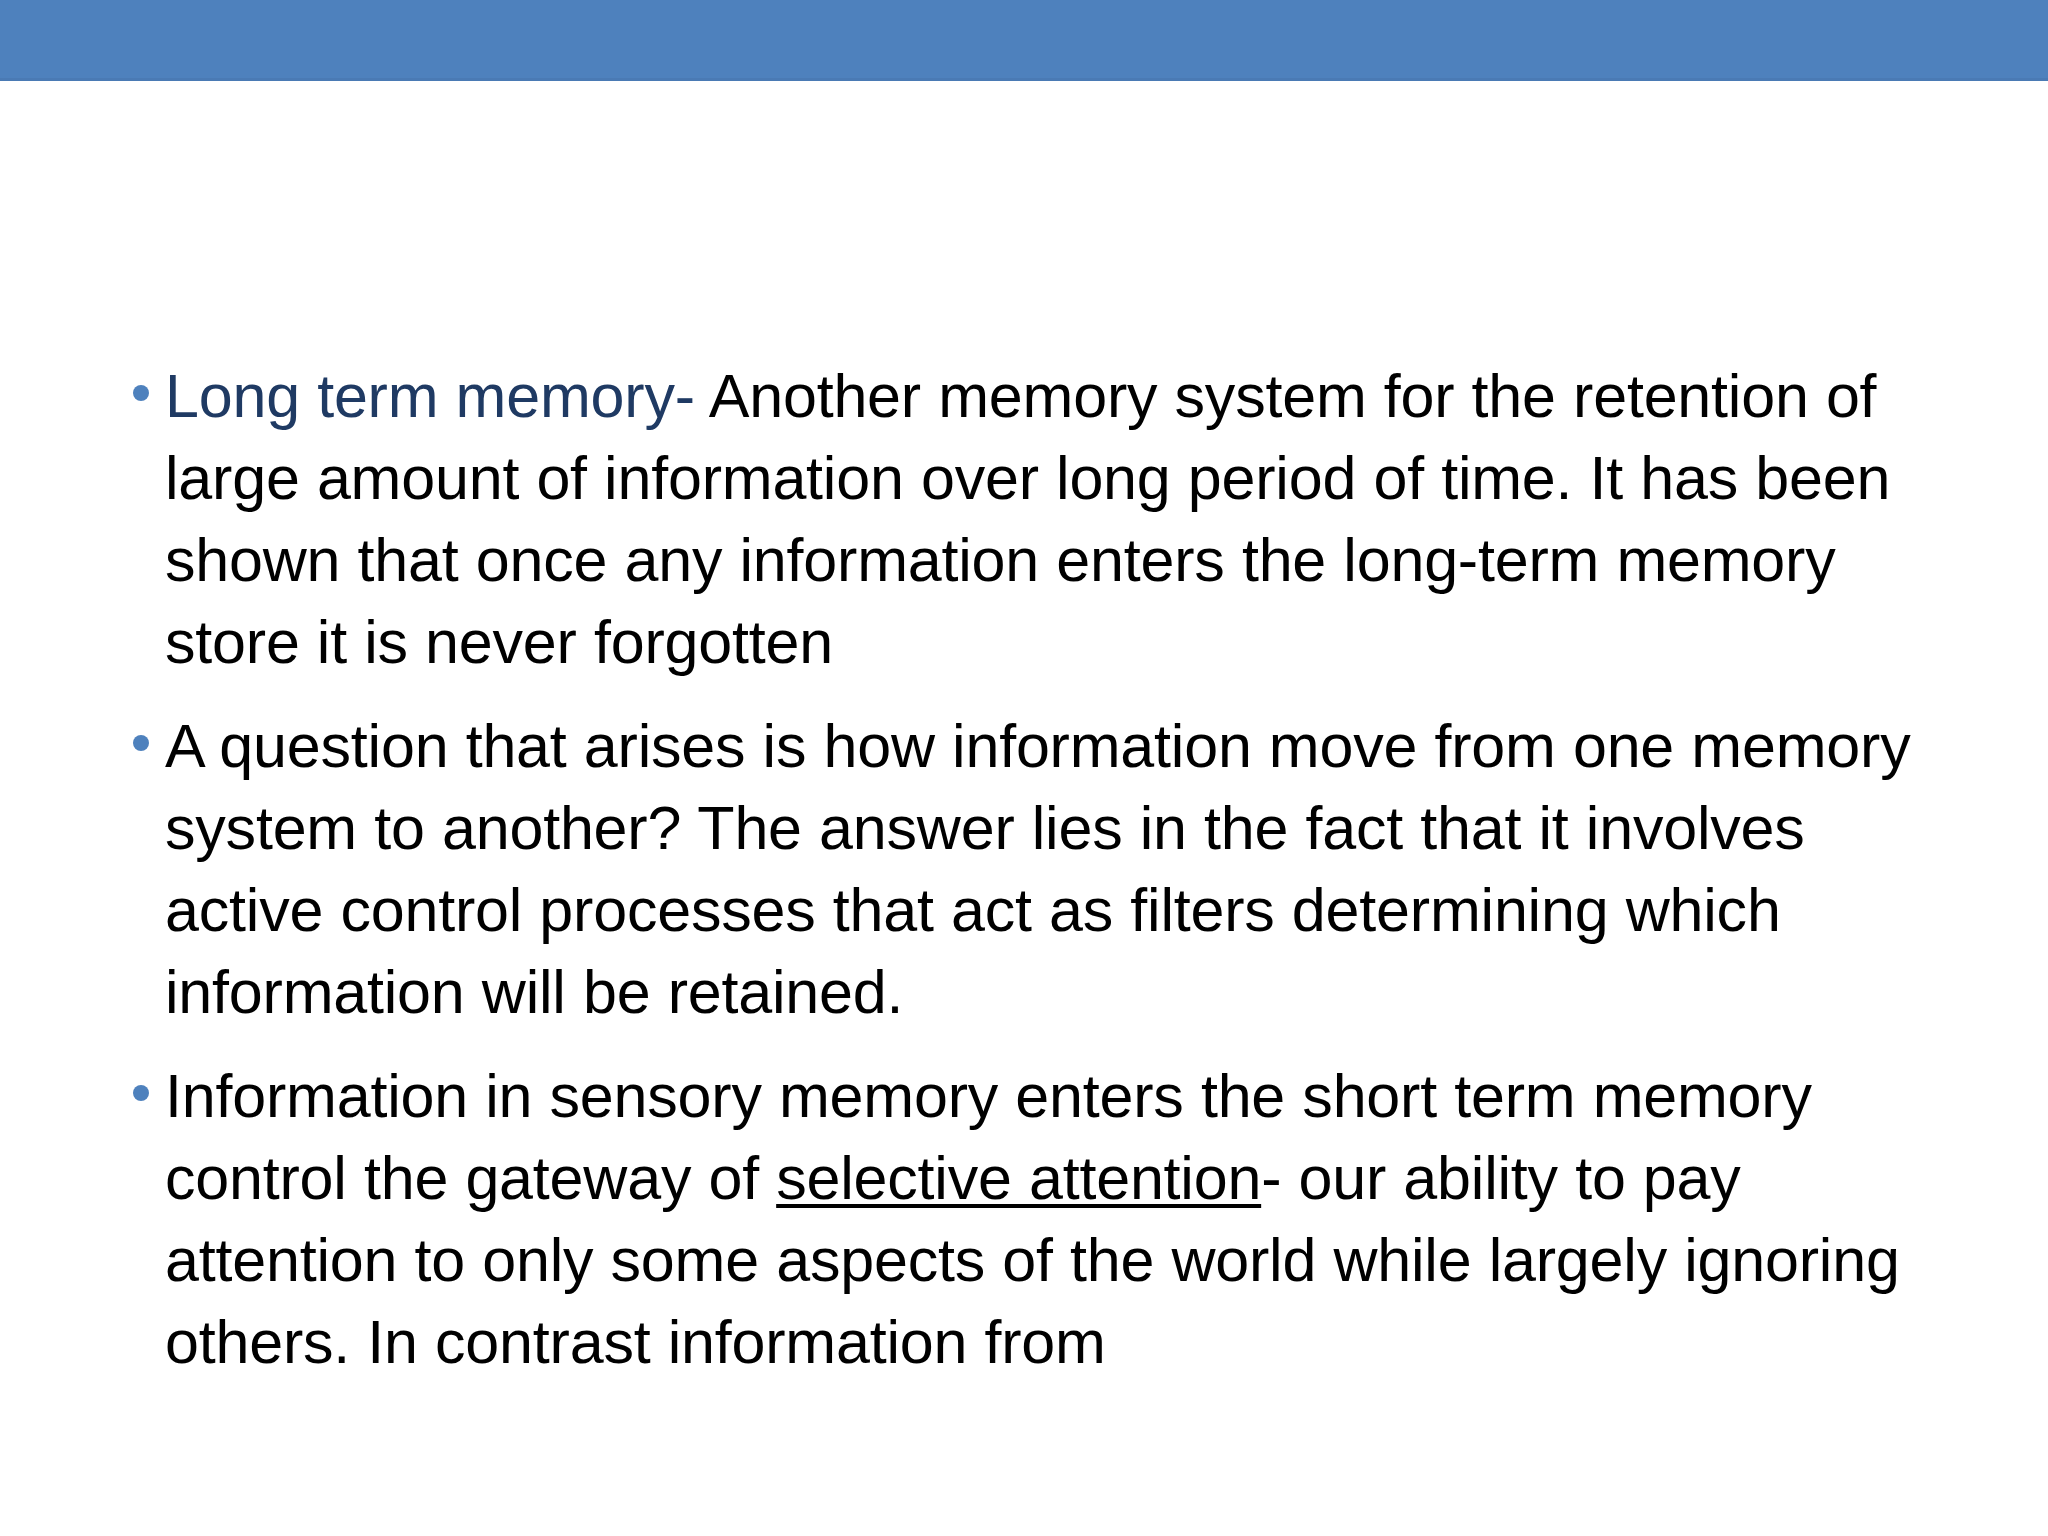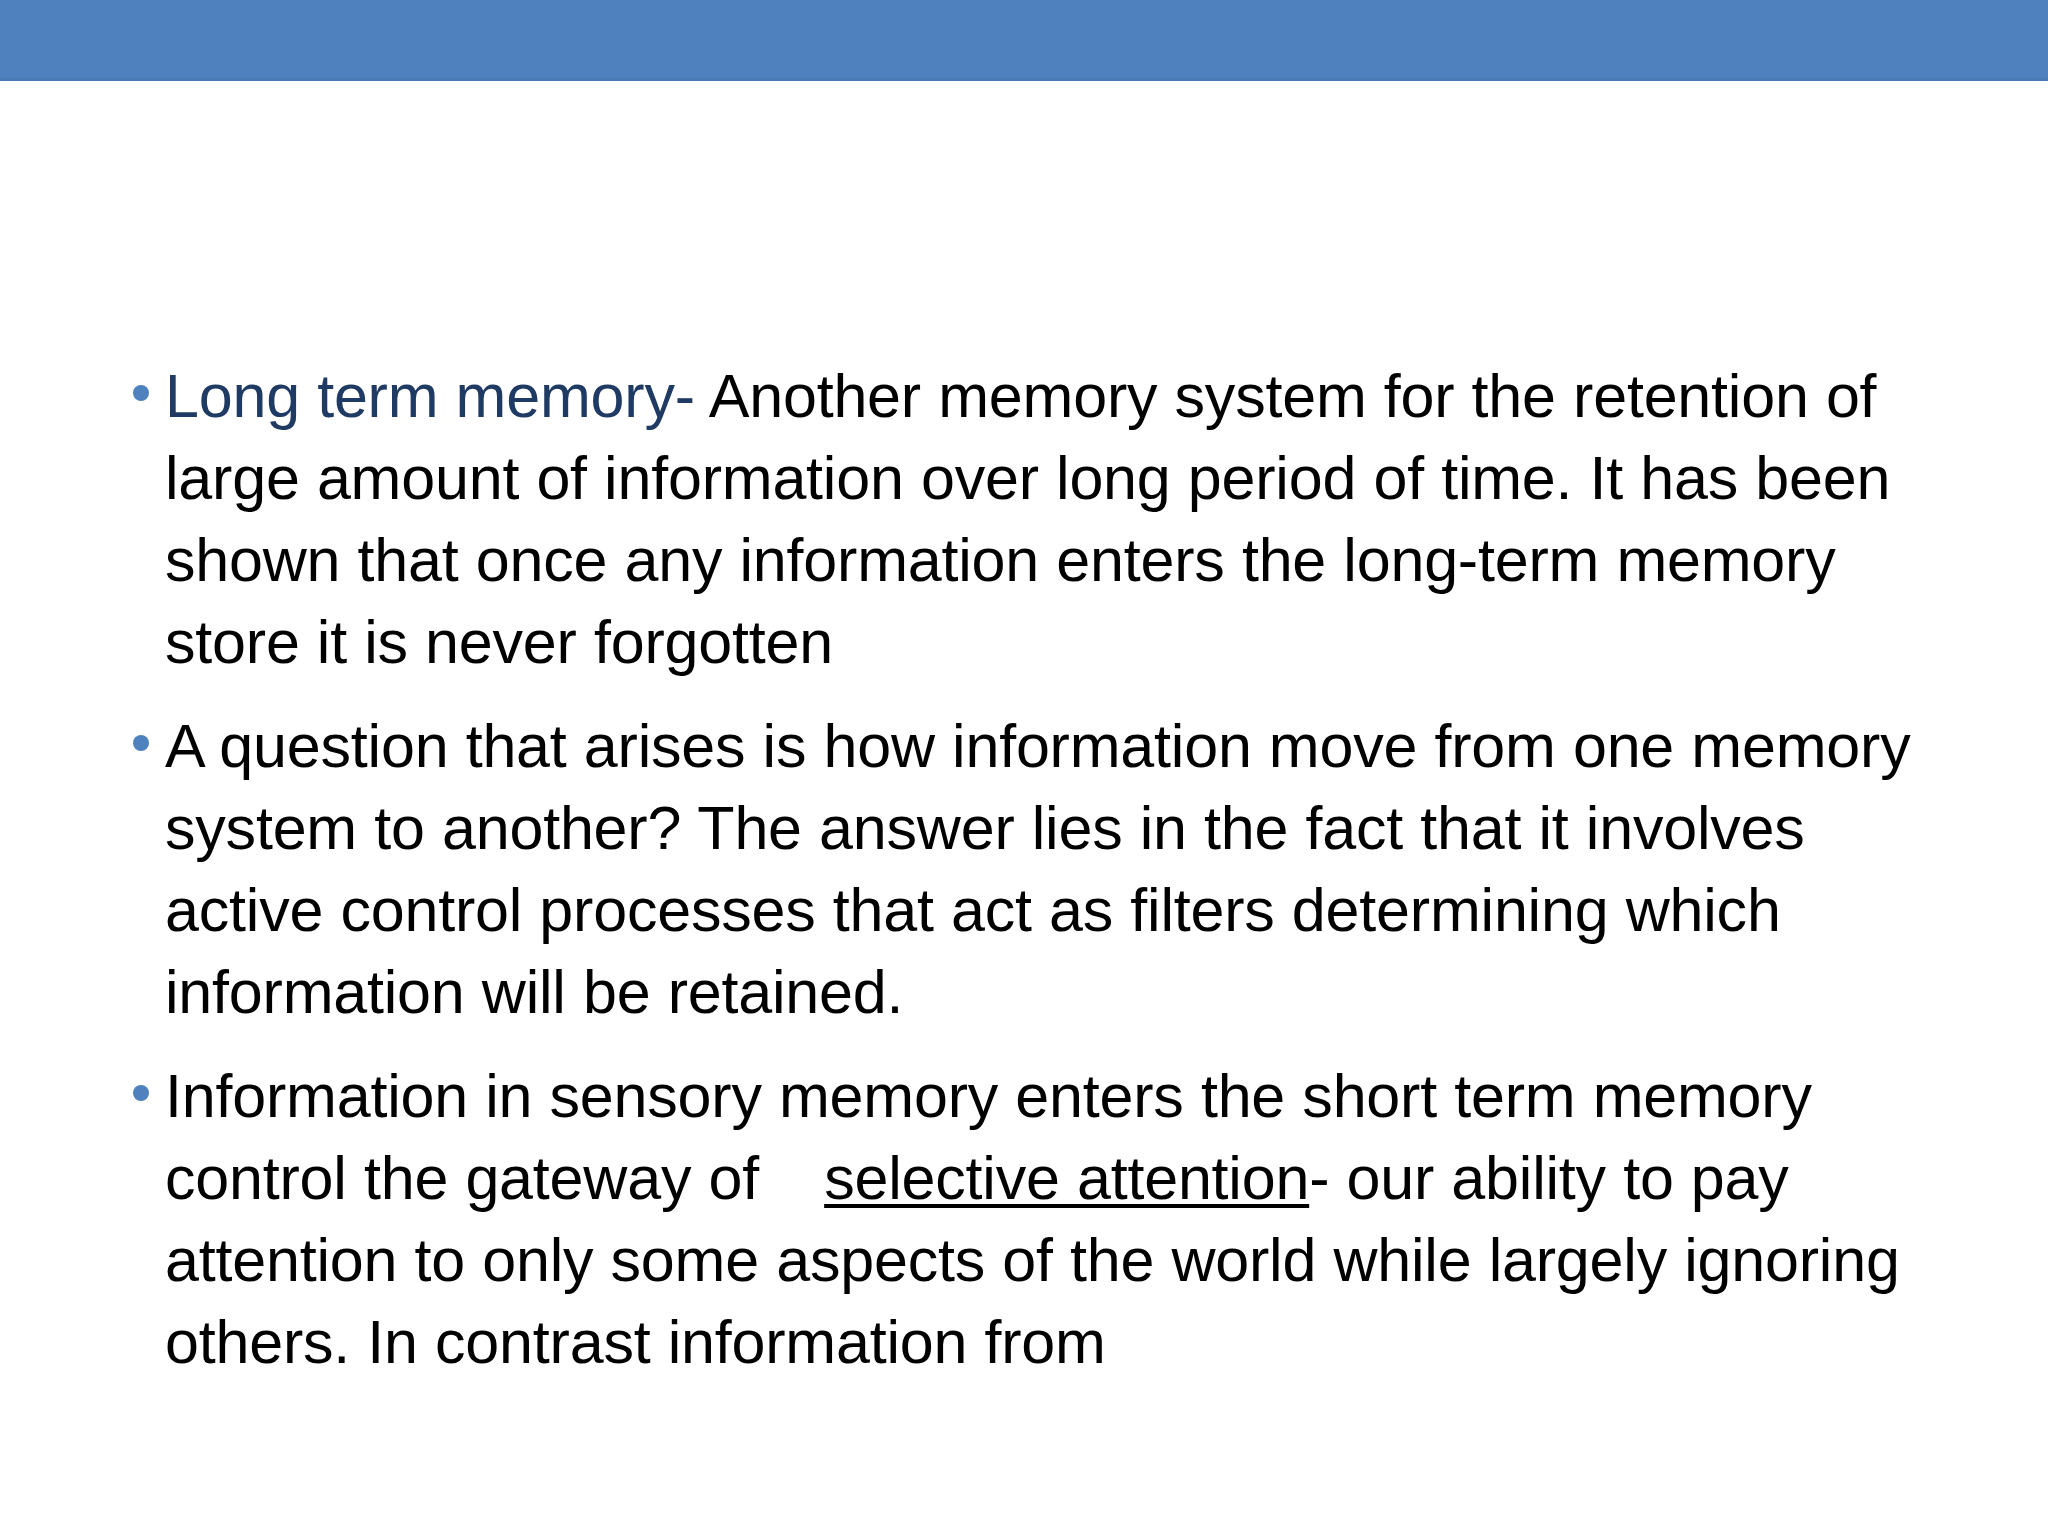--- a/index.html
+++ b/index.html
@@ -91,21 +91,20 @@
   }
 
   .lead-term {
     color: #1f3a63;
   }
 
   .underlined-term {
     text-decoration: underline;
     text-decoration-thickness: 4px;
     text-underline-offset: 5px;
-    margin-left: 48px;
   }
 
   .seg { }
 </style>
 </head>
 <body>
 
 <div class="slide">
 
   <div class="top-banner"></div>

